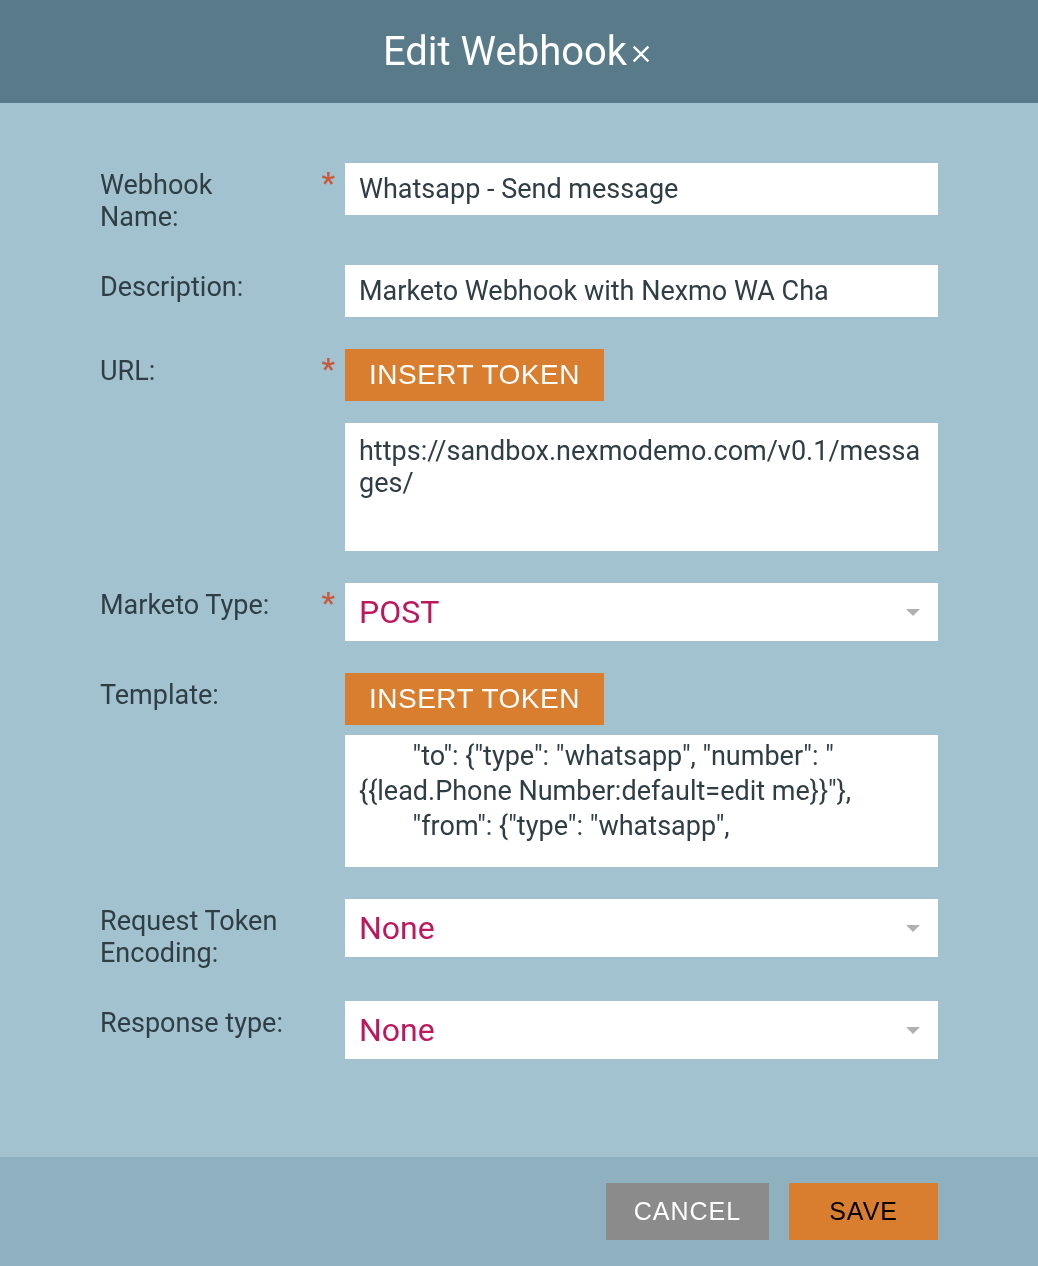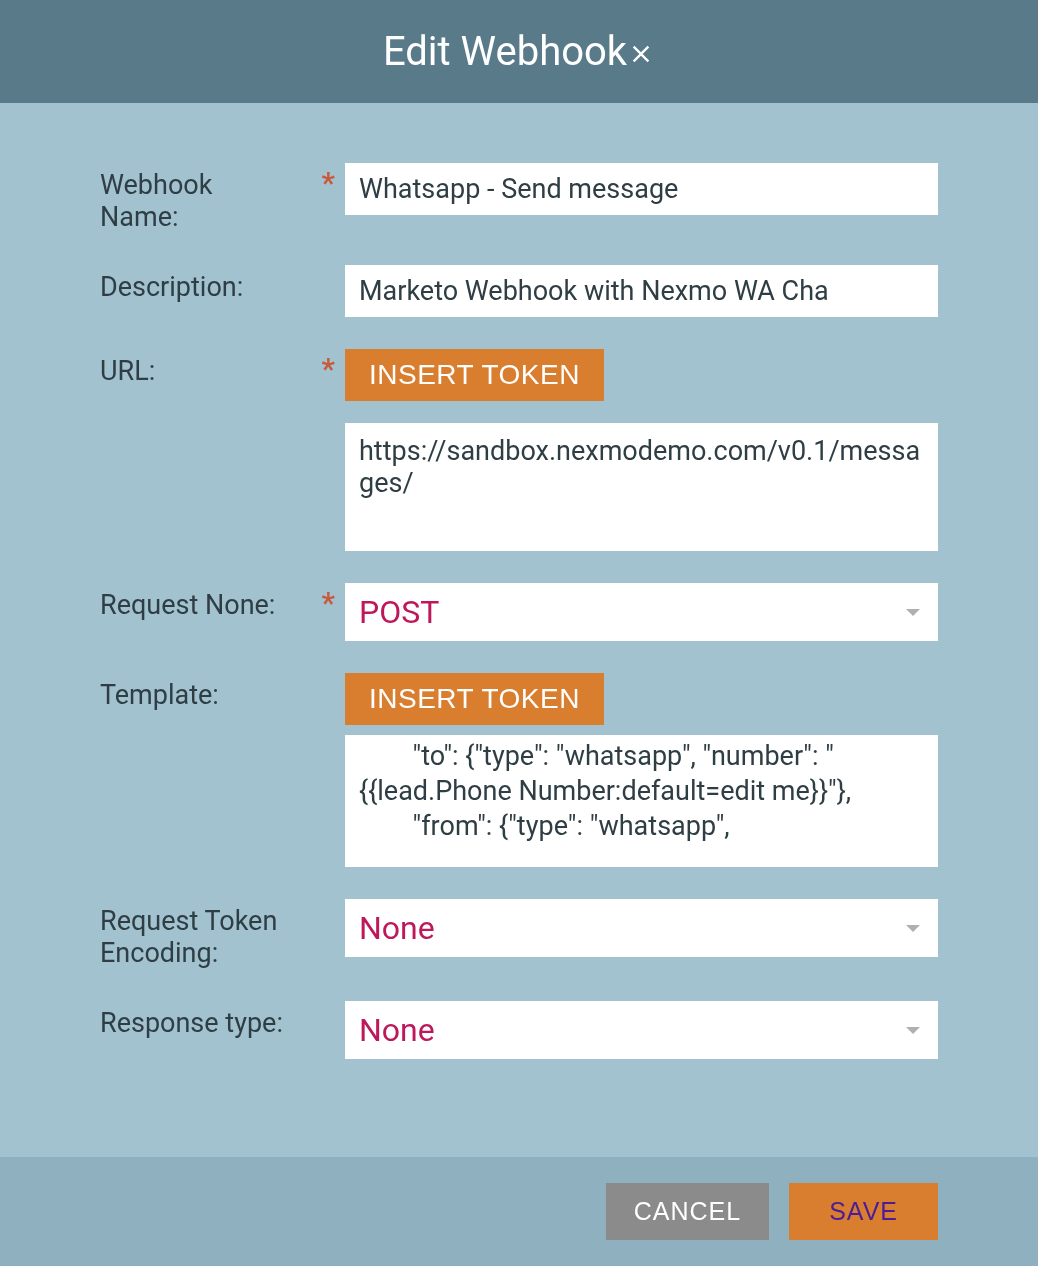--- a/index.html
+++ b/index.html
@@ -165,21 +165,21 @@
       font-weight: 400;
       letter-spacing: 1px;
       cursor: pointer;
     }
     .btn-cancel {
       background: #8b8b8b;
       color: #ffffff;
     }
     .btn-save {
       background: #d97e2f;
-      color: #4c1d95;
+      color: #000000;
       padding: 14px 40px;
     }
   </style>
 </head>
 <body>
 
 <div class="modal">
   <div class="header">
     <h1 class="header-title">Edit Webhook</h1>
     <span class="close-icon">
@@ -216,21 +216,21 @@
         <span class="required">*</span>
       </div>
       <div class="input-col">
         <button class="insert-token-btn">INSERT TOKEN</button>
         <textarea class="textarea-input" style="">https://sandbox.nexmodemo.com/v0.1/messages/</textarea>
       </div>
     </div>
 
     <div class="form-row">
       <div class="label-col">
-        <span class="label-text">Request None:</span>
+        <span class="label-text">Marketo Type:</span>
         <span class="required">*</span>
       </div>
       <div class="input-col">
         <div class="select-wrap">
           <span class="select-value">POST</span>
           <span class="dropdown-caret"></span>
         </div>
       </div>
     </div>
 

